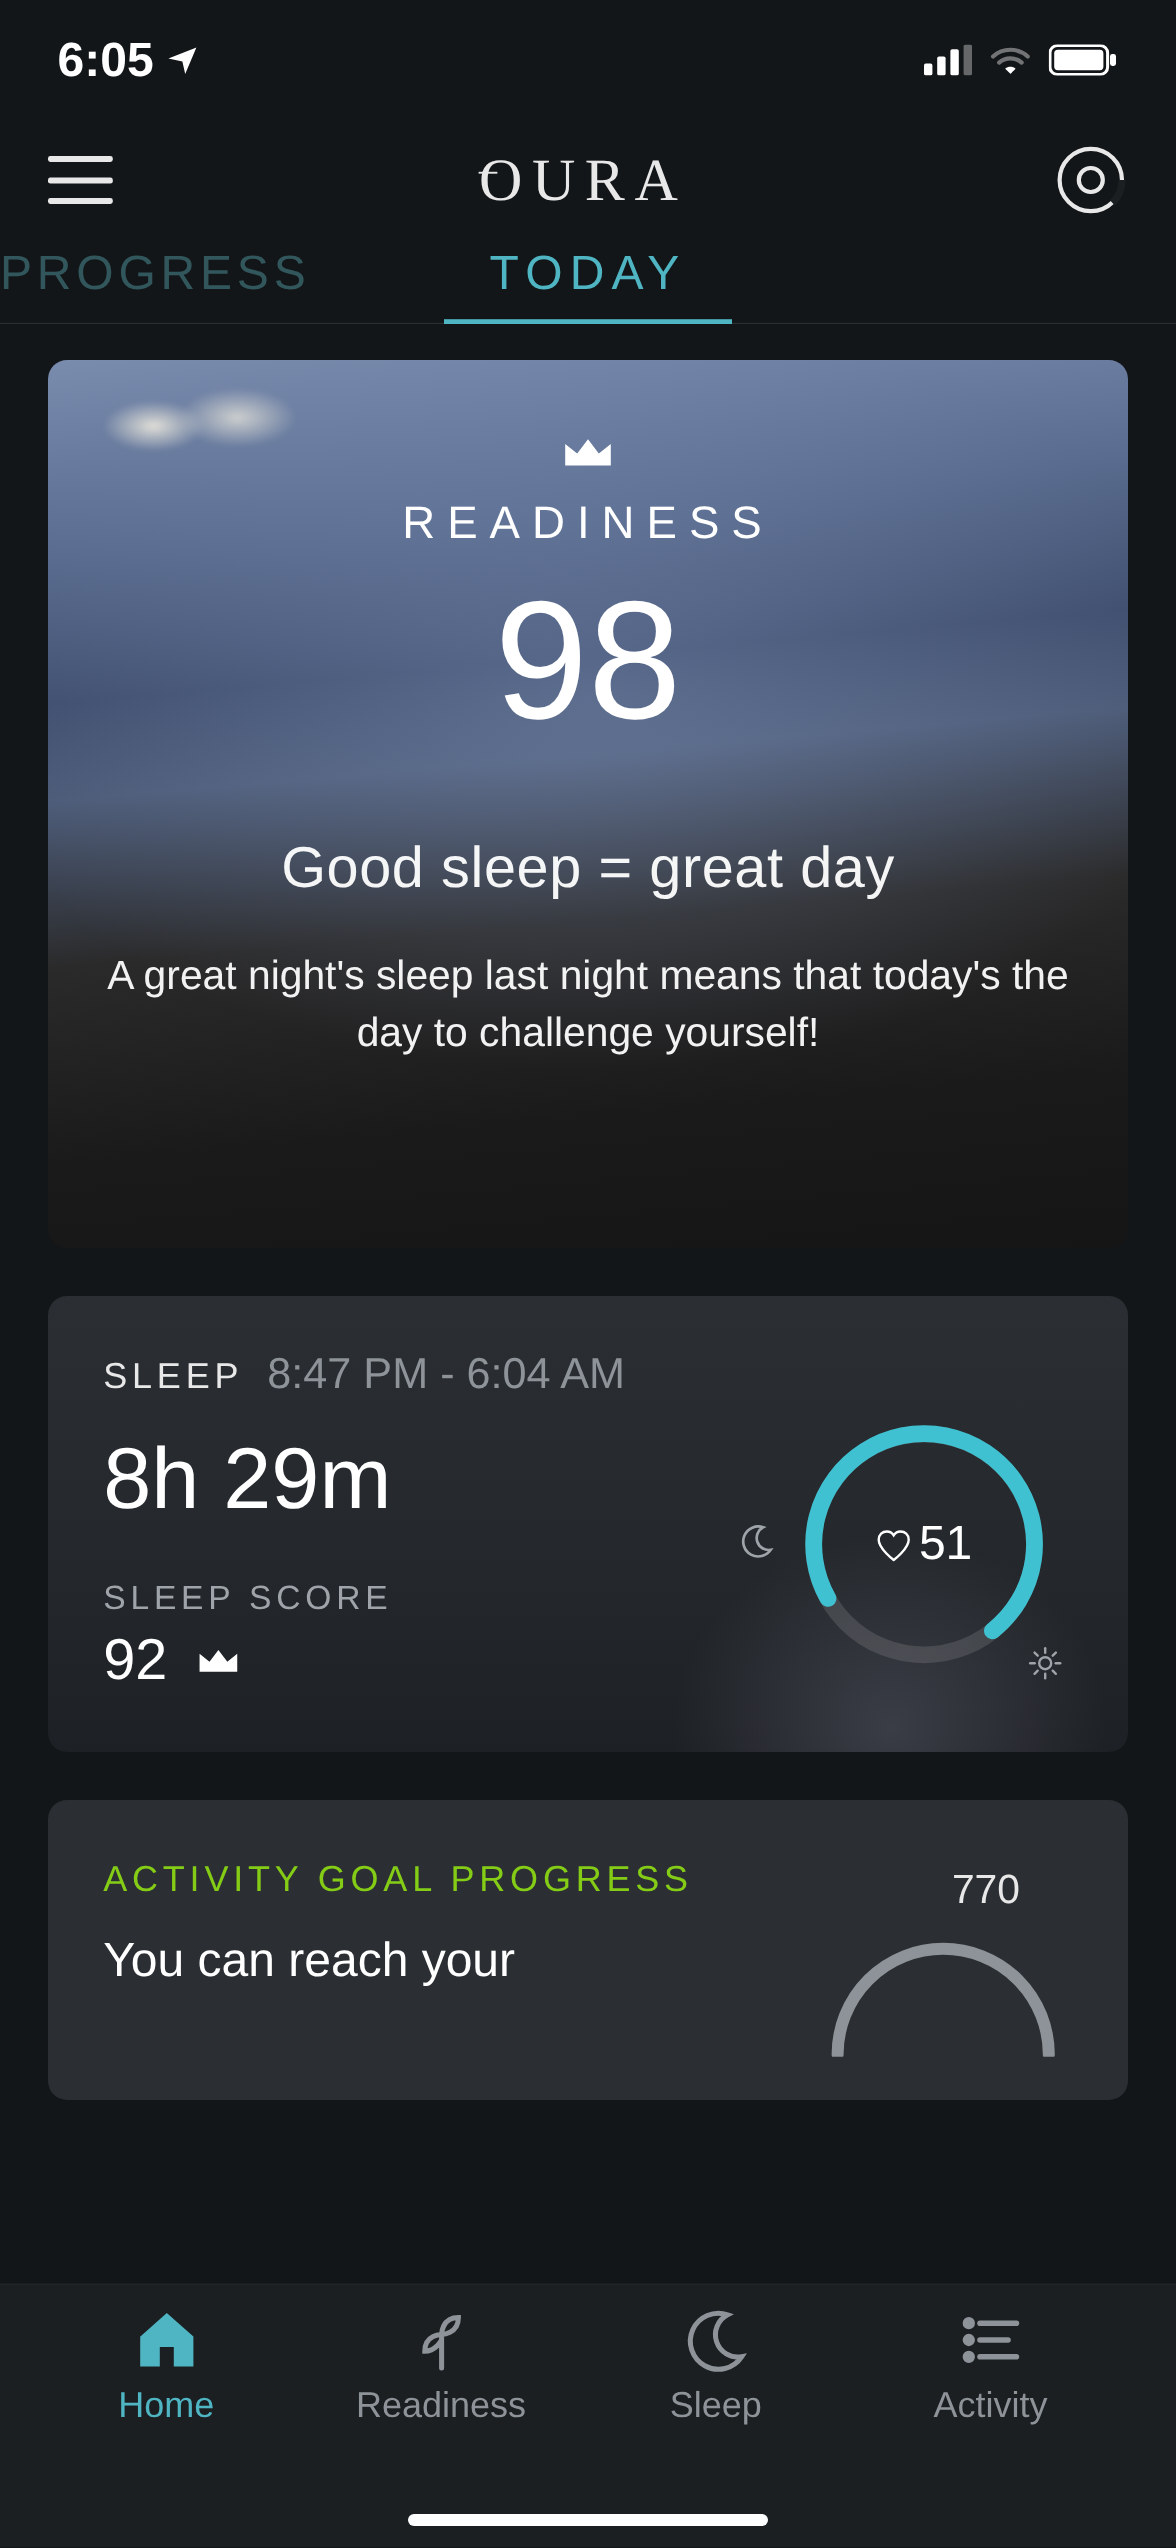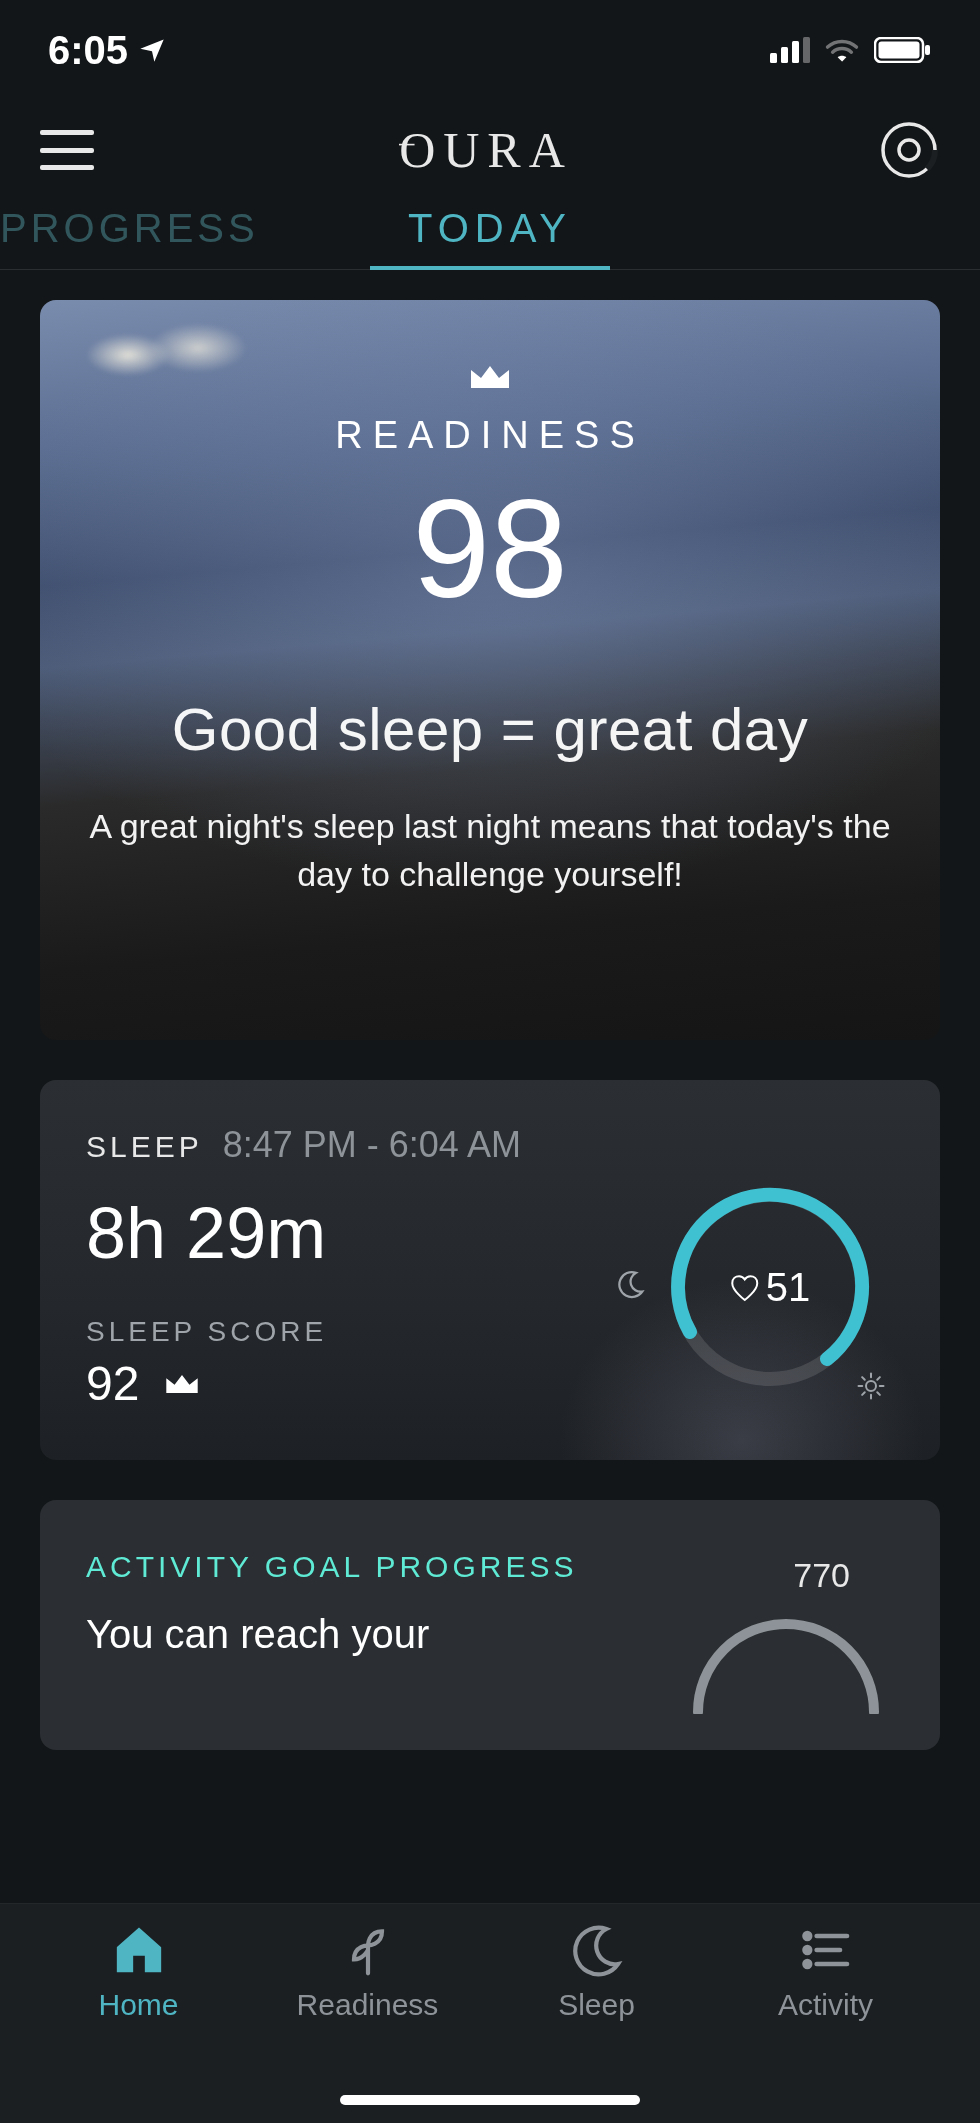--- a/index.html
+++ b/index.html
@@ -39,21 +39,21 @@
   }
   .readiness-card .cloud {
     position: absolute; top: 10px; left: 28px; width: 200px; height: 90px;
     background: radial-gradient(ellipse 60px 30px at 60px 45px, rgba(245,240,225,.85), rgba(245,240,225,0) 70%),
                 radial-gradient(ellipse 70px 35px at 130px 38px, rgba(245,240,225,.7), rgba(245,240,225,0) 70%);
     filter: blur(2px);
   }
   .readiness-card .crown { margin: 0 auto 18px auto; }
   .readiness-card .label { font-size: 38px; letter-spacing: 10px; font-weight: 300; }
   .readiness-card .score { font-size: 140px; font-weight: 300; line-height: 1; margin-top: 22px; }
-  .readiness-card .headline { font-size: 60px; font-weight: 300; margin-top: 76px; color: rgba(255,255,255,.95); letter-spacing: .5px; }
+  .readiness-card .headline { font-size: 48px; font-weight: 300; margin-top: 76px; color: rgba(255,255,255,.95); letter-spacing: .5px; }
   .readiness-card .subtext { font-size: 34px; font-weight: 300; line-height: 1.42; margin-top: 38px; padding: 0 44px; color: rgba(255,255,255,.94); }
 
   
   .sleep-card {
     height: 380px;
     background:
       radial-gradient(ellipse 260px 230px at 78% 95%, rgba(120,120,140,0.32), rgba(0,0,0,0) 70%),
       linear-gradient(180deg, #2b2f33 0%, #24282c 60%, #1d2024 100%);
     padding: 44px 46px 0 46px;
     position: relative;
@@ -66,21 +66,21 @@
   .sleep-score-row { display: flex; align-items: center; gap: 24px; margin-top: 8px; }
   .sleep-score-val { font-size: 48px; font-weight: 300; color: #fff; }
 
   .sleep-ring { position: absolute; right: 60px; top: 97px; width: 220px; height: 220px; }
   .sleep-ring .hr { position: absolute; top: 50%; left: 50%; transform: translate(-50%,-50%); font-size: 40px; font-weight: 300; color: #fff; display: flex; align-items: center; gap: 6px; }
   .sleep-ring .moon { position: absolute; left: -44px; top: 92px; }
   .sleep-ring .sun  { position: absolute; right: -6px; bottom: -4px; }
 
   
   .activity-card { background: #2b2f33; padding: 50px 46px 0 46px; height: 250px; position: relative; }
-  .activity-card .title { font-size: 30px; letter-spacing: 4px; color: #5eead4; font-weight: 500; }
+  .activity-card .title { font-size: 30px; letter-spacing: 4px; color: #84cc16; font-weight: 500; }
   .activity-card .sub { font-size: 40px; font-weight: 300; color: #fff; margin-top: 28px; }
   .activity-card .goal { position: absolute; right: 90px; top: 56px; font-size: 34px; color: #e8e8e8; font-weight: 300; }
   .activity-card .arc { position: absolute; right: 54px; top: 104px; }
 
   
   .bottom-nav { position: absolute; bottom: 0; left: 0; right: 0; height: 220px; background: #1b1f22; border-top: 1px solid rgba(255,255,255,.04); display: flex; padding: 18px 40px 0 24px; }
   .nav-item { flex: 1; display: flex; flex-direction: column; align-items: center; gap: 10px; color: #8d9398; font-size: 30px; font-weight: 300; }
   .nav-item.active { color: #4fb5c3; }
   .nav-item.active svg path, .nav-item.active svg polygon { fill: #4fb5c3; stroke: #4fb5c3; }
   .nav-item svg { width: 56px; height: 56px; }

